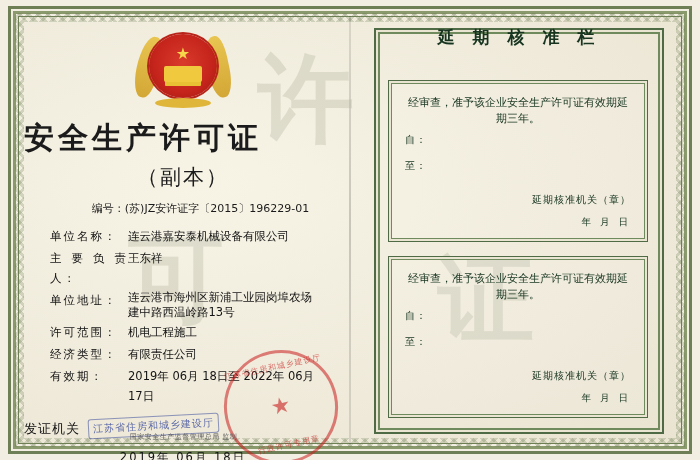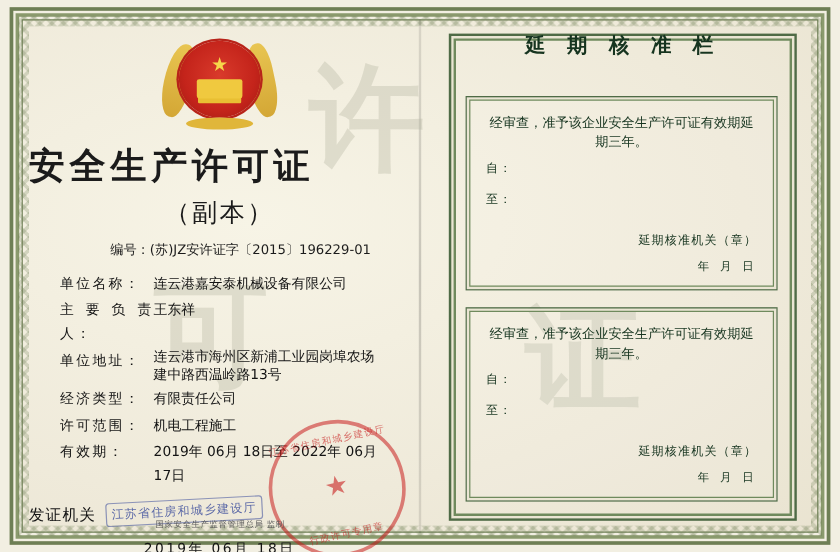--- a/index.html
+++ b/index.html
@@ -197,26 +197,26 @@
         </div>
         <div class="row">
           <div class="lbl">主要负责人：</div>
           <div class="val">王东祥</div>
         </div>
         <div class="row">
           <div class="lbl">单位地址：</div>
           <div class="val two">连云港市海州区新浦工业园岗埠农场建中路西温岭路13号</div>
         </div>
         <div class="row">
+          <div class="lbl">许可范围：</div>
+          <div class="val">机电工程施工</div>
+        </div>
+        <div class="row">
           <div class="lbl">经济类型：</div>
           <div class="val">有限责任公司</div>
-        </div>
-        <div class="row">
-          <div class="lbl">许可范围：</div>
-          <div class="val">机电工程施工</div>
         </div>
         <div class="row">
           <div class="lbl">有效期：</div>
           <div class="val">2019年 06月 18日至 2022年 06月 17日</div>
         </div>
       </div>
 
       <div class="issuer">
         <span>发证机关</span>
         <span class="blue-stamp">江苏省住房和城乡建设厅</span>

